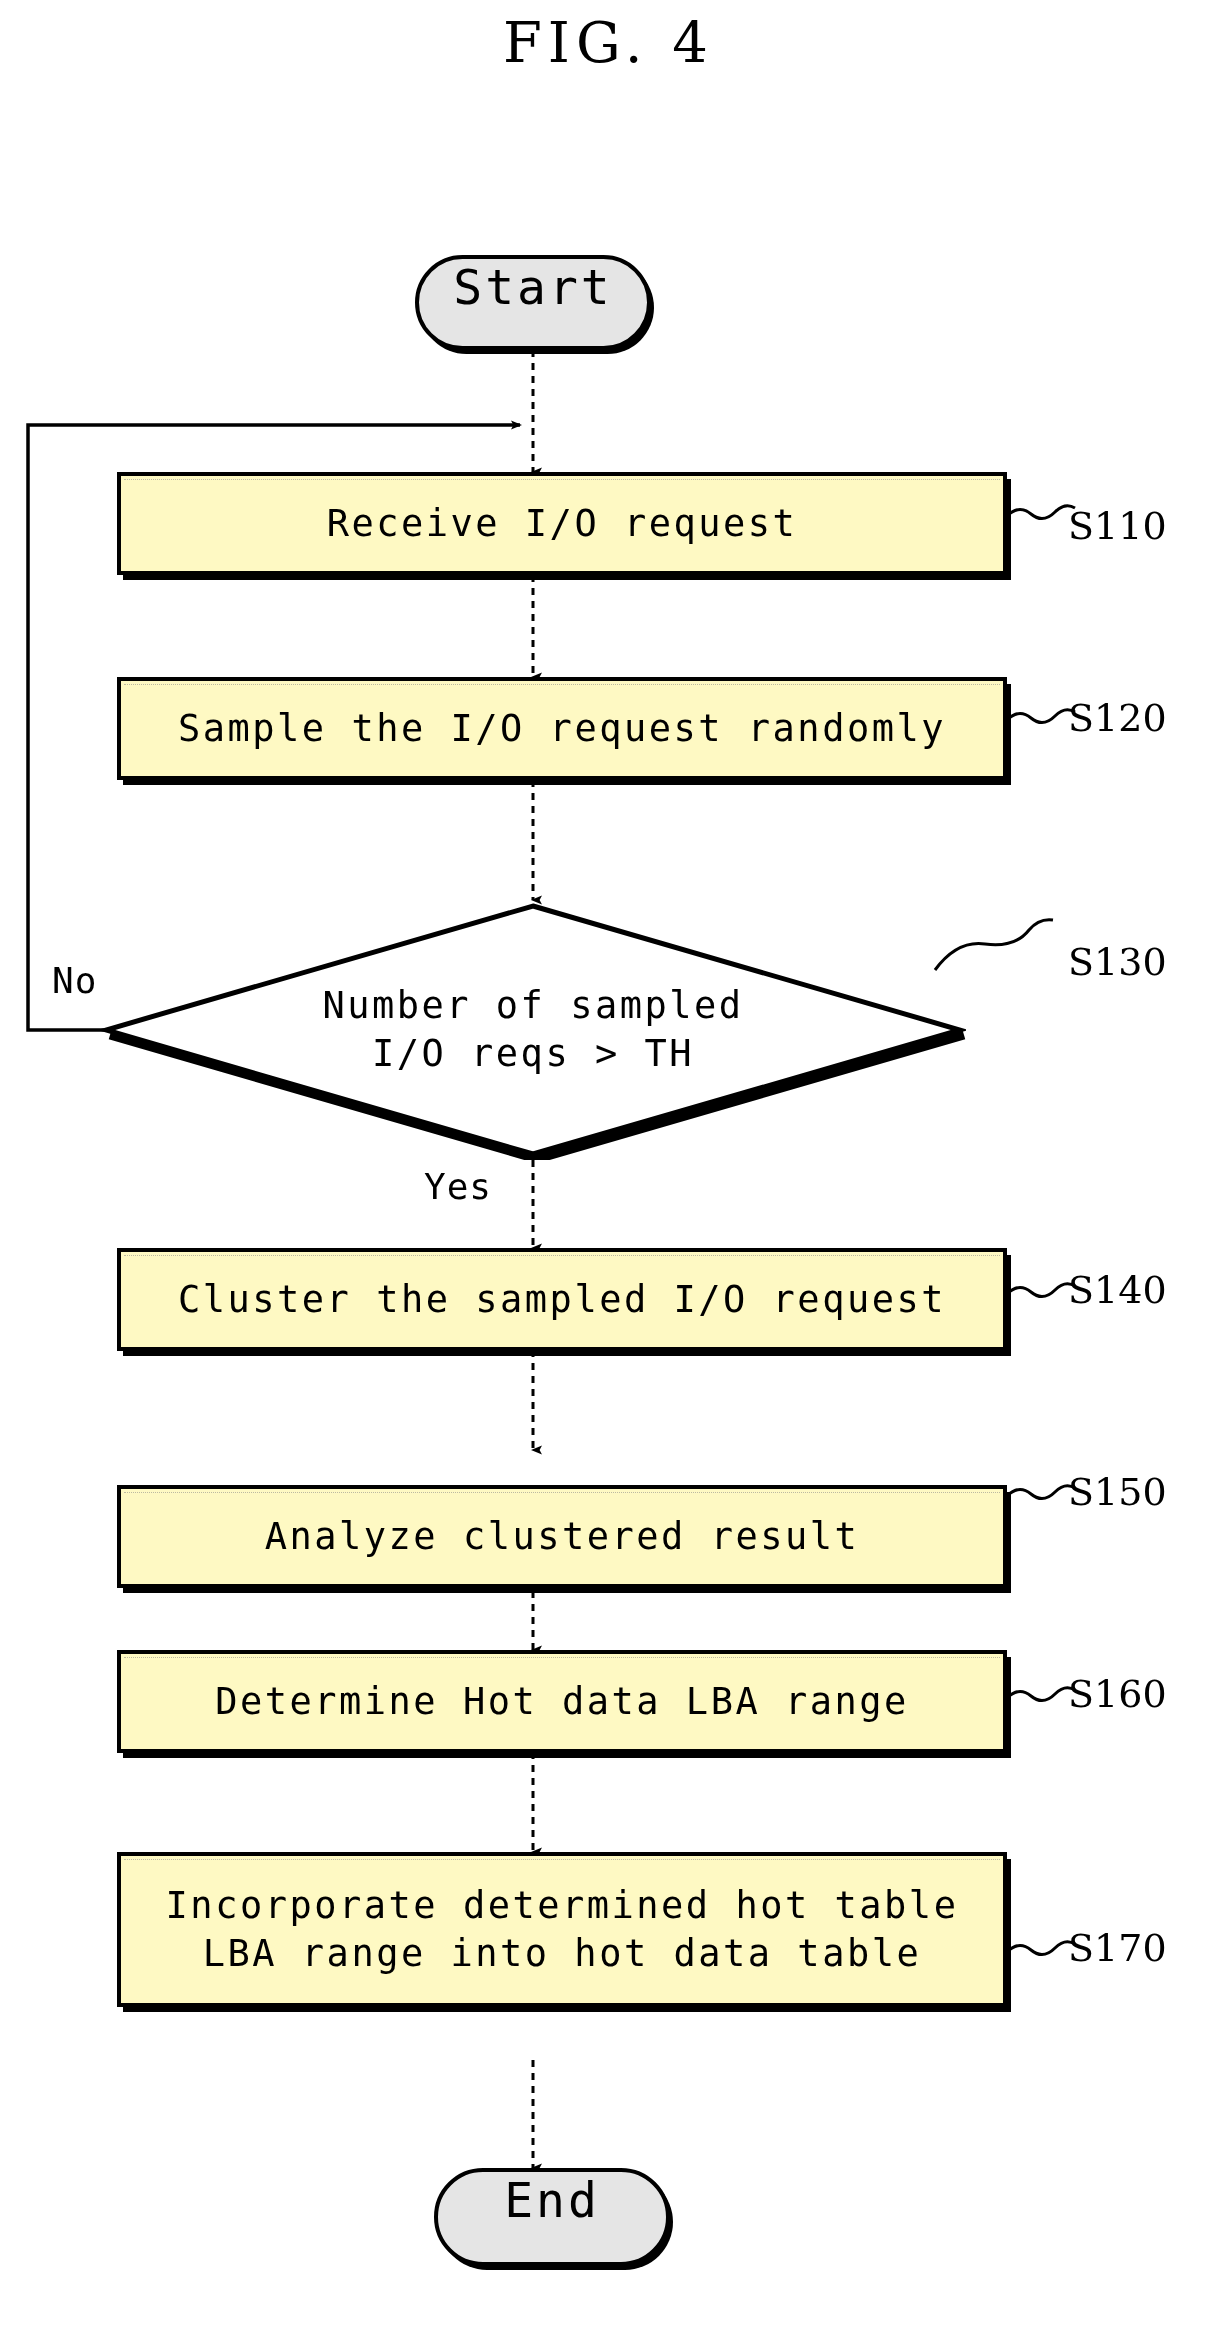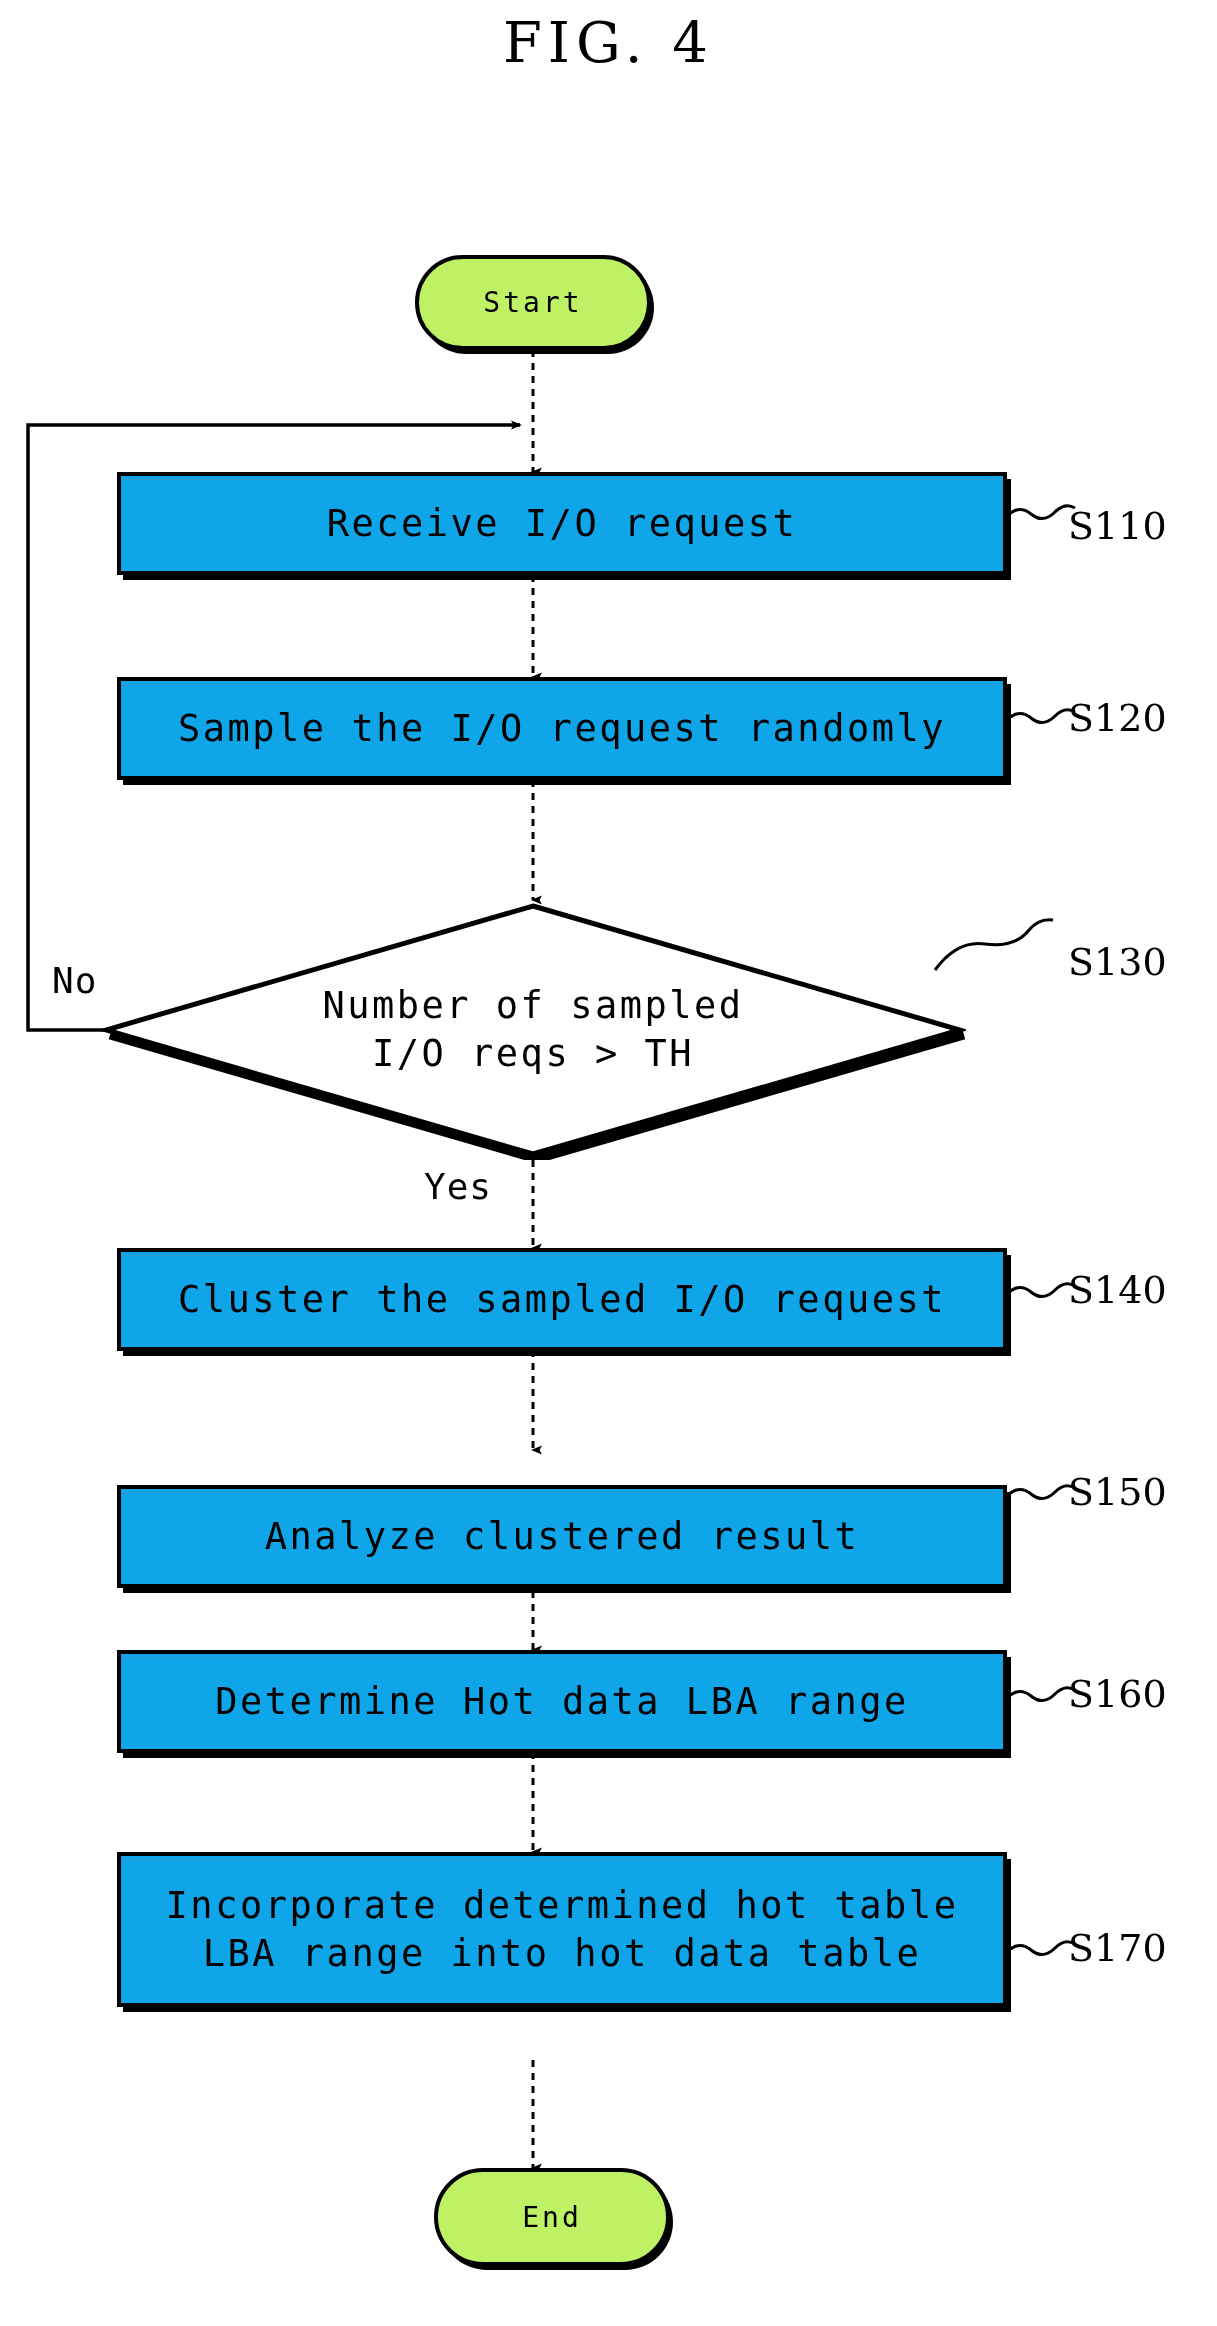--- a/index.html
+++ b/index.html
@@ -38,35 +38,34 @@
     left: 0;
     top: 0;
     width: 1217px;
     height: 2326px;
     pointer-events: none;
   }
 
   
   .terminator {
     position: absolute;
-    background: #bef264;
+    background: #e5e5e5;
     border: 4px solid #000000;
     border-radius: 999px;
     display: flex;
-    align-items: center;
     justify-content: center;
-    font-size: 28px;
+    font-size: 48px;
     letter-spacing: 3px;
     box-shadow: 4px 5px 0 -1px #000000;
   }
 
   
   .process {
     position: absolute;
-    background: #0ea5e9;
+    background: #fef9c3;
     border: 4px solid #000000;
     display: flex;
     align-items: center;
     justify-content: center;
     text-align: center;
     font-size: 37px;
     letter-spacing: 2.5px;
     line-height: 1.28;
     padding: 4px 10px;
     box-shadow: 5px 6px 0 -1px #000000;

